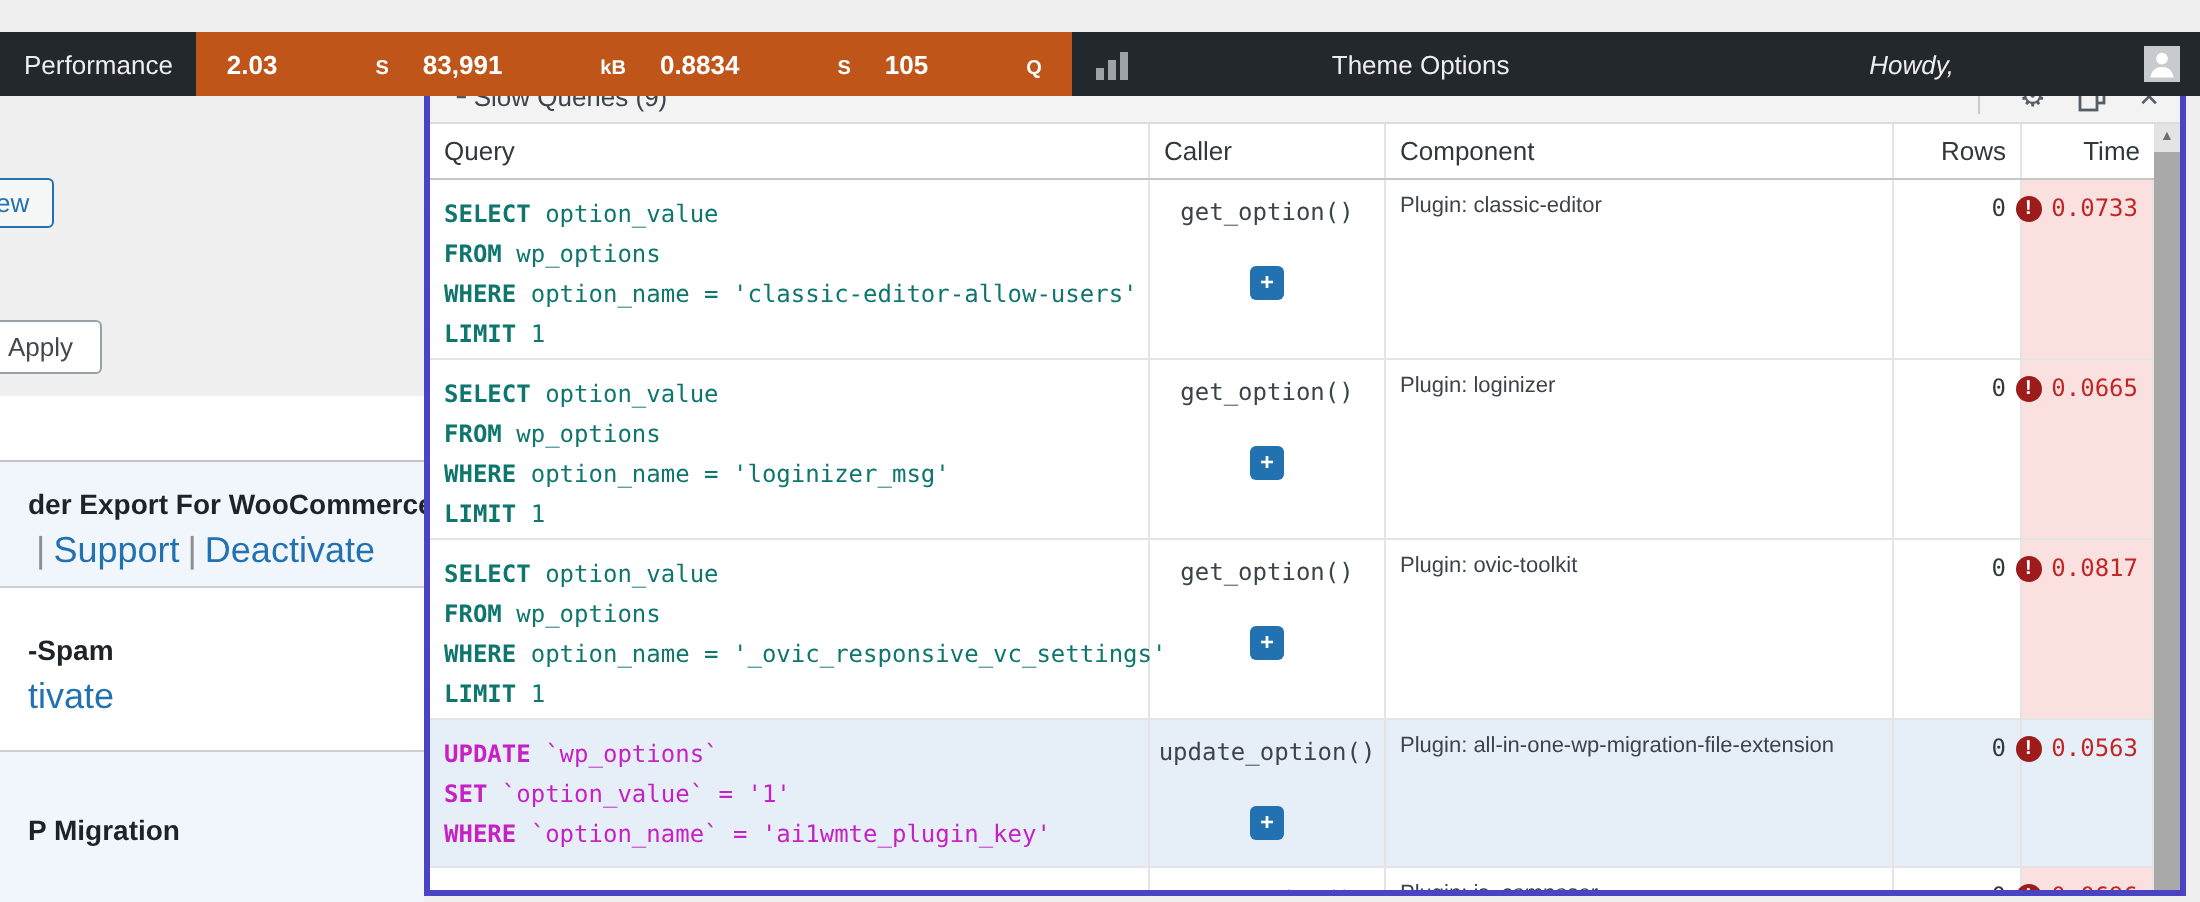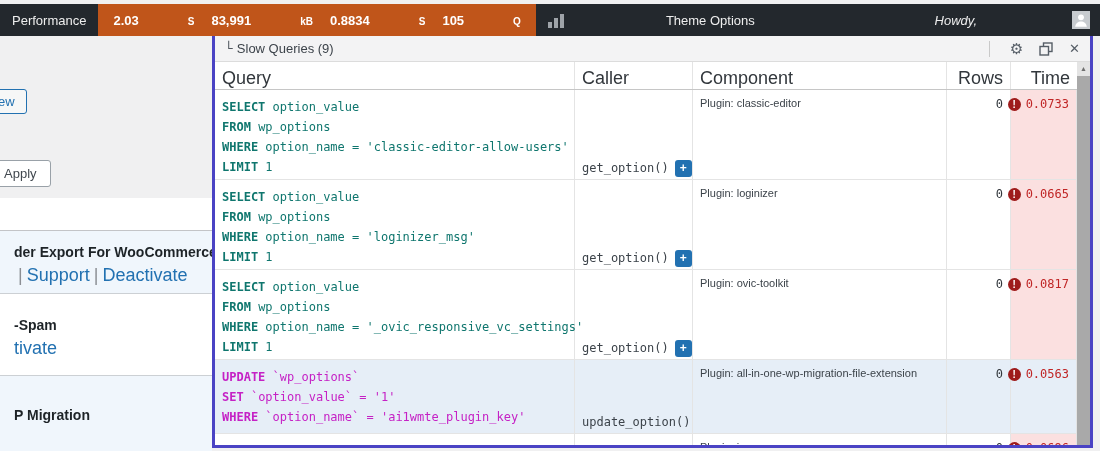--- a/index.html
+++ b/index.html
@@ -1,21 +1,21 @@
 <!DOCTYPE html>
 <html style="--admin_bar_bg: #23282d; --metrics_bg: #c0551a; --panel_border: #4a43c4; --link_blue: #2271b1; --warn_bg: #fbe0e0; --warn_text: #c02626; --highlight_bg: #e6eef7; --nonselect_sql: #c521c5;"><head>
 <meta charset="utf-8">
 <style>
   html,body{margin:0;padding:0;}
   body{
     position:relative;width:1100px;height:451px;overflow:hidden;
     background:#f0f0f1;font-family:"Liberation Sans",sans-serif;
   }
   
-  .topbar{position:absolute;left:0;top:4px;width:1100px;height:32px;
+  .topbar{position:absolute;left:0;top:16px;width:1100px;height:32px;
     background:var(--admin_bar_bg,#23282d);display:flex;align-items:stretch;
     color:#eeeeee;font-size:13px;z-index:5;}
   .tb-item{display:flex;align-items:center;padding:0 12px;cursor:pointer;white-space:nowrap;}
   .tb-metrics{display:flex;align-items:center;gap:17px;padding:0 15px;
     background:var(--metrics_bg,#c0551a);font-weight:bold;color:#fff;}
   .metric{display:flex;align-items:baseline;gap:48px;}
   .metric .unit{font-size:10px;margin-left:1px;}
   .tb-chart{display:flex;align-items:flex-end;gap:2px;padding:9px 12px 8px;}
   .tb-chart .bar{width:4px;background:#9ea3a8;display:block;}
   .tb-chart .b1{height:6px;}.tb-chart .b2{height:10px;}.tb-chart .b3{height:14px;}
@@ -59,33 +59,33 @@
   .vsep{width:1px;height:16px;background:#c9c9c9;margin-right:4px;}
   .hicon{color:#555d66;cursor:pointer;display:flex;align-items:center;font-size:15px;line-height:1;}
   .hicon.close{font-size:13px;}
   .qm-body{flex:1;display:flex;min-height:0;}
   .qm-table{flex:1;overflow:hidden;background:#fff;}
   .qm-scrollbar{width:13px;flex:0 0 13px;background:#ededed;display:flex;flex-direction:column;}
   .sb-arrow{height:14px;background:#e4e4e4;color:#6f6f6f;font-size:7px;line-height:14px;
     text-align:center;cursor:pointer;}
   .sb-thumb{flex:1;background:#a9a9a9;cursor:pointer;}
   .qm-thead{display:flex;height:27px;border-bottom:1px solid #c6c6c6;
-    font-size:18px;color:#32373c;background:#fff;}
+    font-size:13px;color:#32373c;background:#fff;}
   .th{box-sizing:border-box;padding:6px 7px;border-right:1px solid #e4e4e4;white-space:nowrap;}
   .w-q{width:360px;}.w-c{width:118px;}.w-comp{width:254px;}
   .w-r{width:64px;text-align:right;}.w-t{width:66px;text-align:right;border-right:none;}
   .qrow{display:flex;border-bottom:1px solid #e4e4e4;overflow:hidden;}
   .qrow .cell{box-sizing:border-box;border-right:1px solid #e4e4e4;padding:7px 7px 2px;}
   .r4line{height:89px;flex:0 0 89px;}
   .r3line{height:73px;flex:0 0 73px;}
   .r1line{height:40px;flex:0 0 40px;}
   .cell-q{font-family:"DejaVu Sans Mono",monospace;font-size:12px;color:#0f766e;}
   .sqline{line-height:20px;white-space:pre;}
   .cell-c{font-family:"DejaVu Sans Mono",monospace;font-size:12px;color:#3c434a;
-    display:flex;align-items:flex-end;gap:6px;white-space:nowrap;}
+    display:flex;align-items:center;gap:18px;white-space:nowrap;flex-direction:column;}
   .cell-c .code{line-height:18px;}
   .plus{width:17px;height:17px;flex:0 0 17px;background:var(--link_blue,#2271b1);color:#fff;
     border:none;border-radius:3px;font:bold 12px/17px "Liberation Sans",sans-serif;
     text-align:center;padding:0;cursor:pointer;margin-top:0px;}
   .cell-comp{font-size:11px;color:#3c434a;white-space:nowrap;overflow:hidden;}
   .cell-r{font-family:"DejaVu Sans Mono",monospace;font-size:12px;color:#32373c;text-align:right;}
   .cell-t{background:var(--warn_bg,#fbe0e0);color:var(--warn_text,#c02626);
     font-family:"DejaVu Sans Mono",monospace;font-size:12px;
     display:flex;justify-content:flex-end;gap:5px;}
   .warnicon{width:13px;height:13px;flex:0 0 13px;border-radius:50%;background:#9e1b1b;color:#fff;

